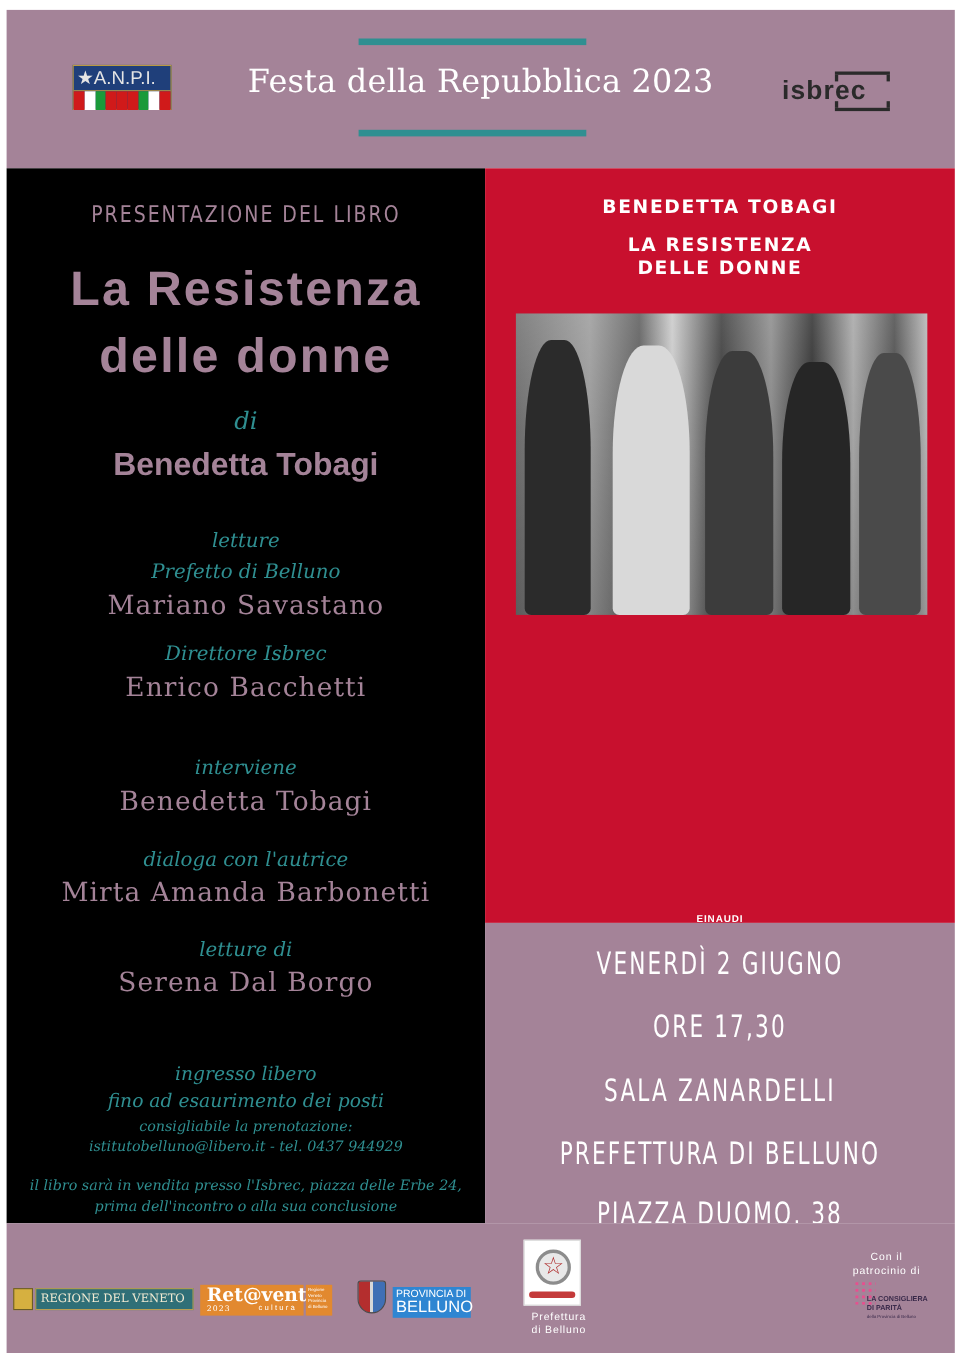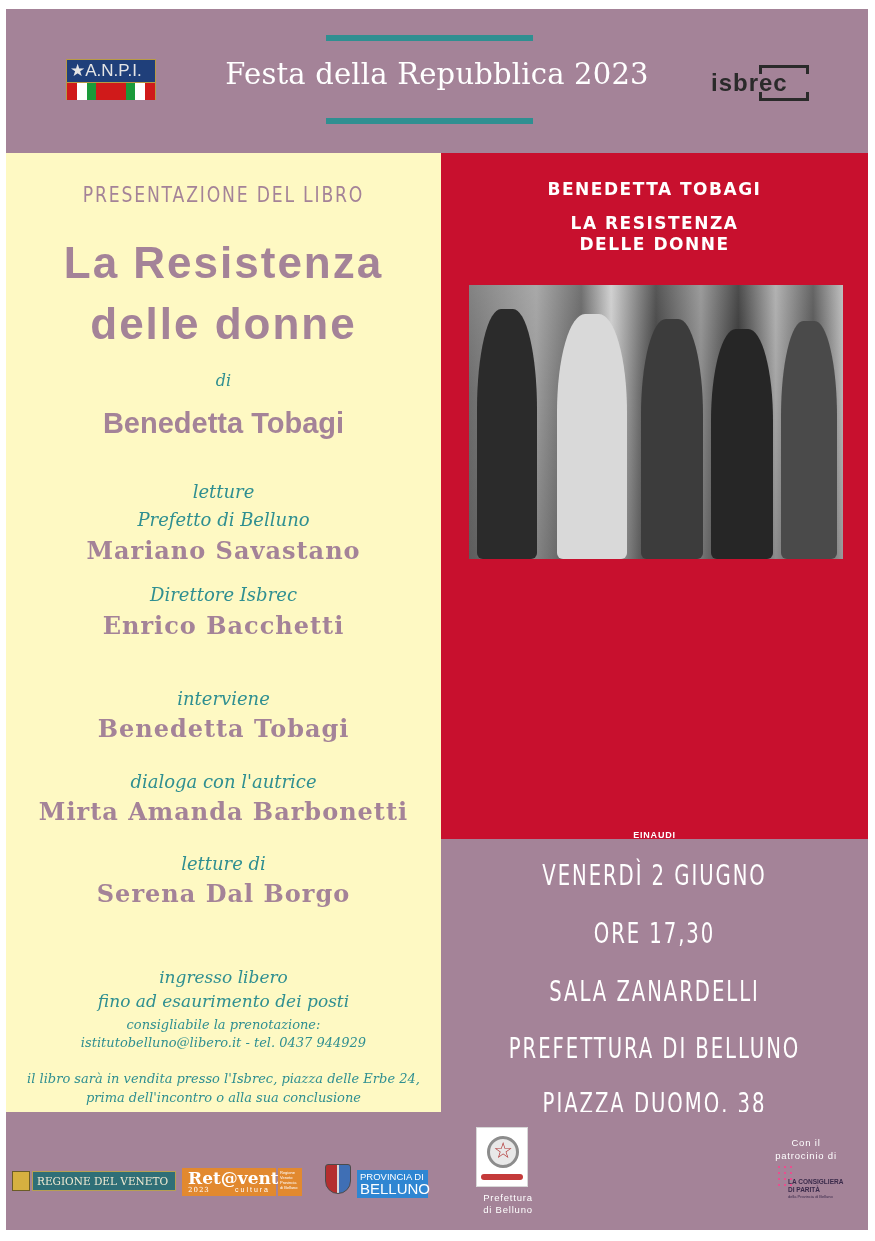--- a/index.html
+++ b/index.html
@@ -22,29 +22,29 @@
   .isbrec-text { position: absolute; left: 0; top: 4px; font-size: 24px; font-weight: bold; color: #2a2a2a; letter-spacing: 1px; }
   .isbrec-bracket { position: absolute; left: 48px; top: 0; width: 50px; height: 36px; border-top: 3px solid #2a2a2a; border-bottom: 3px solid #2a2a2a; }
   .isbrec-bracket:before, .isbrec-bracket:after { content: ""; position: absolute; width: 3px; height: 6px; background: #2a2a2a; }
   .isbrec-bracket:before { left: 0; top: 0; }
   .isbrec-bracket:after { right: 0; top: 0; }
   .isbrec-b2:before, .isbrec-b2:after { content: ""; position: absolute; width: 3px; height: 6px; background: #2a2a2a; bottom: 0; }
   .isbrec-b2:before { left: 0; }
   .isbrec-b2:after { right: 0; }
 
   
-  .left { left: 6px; top: 153px; width: 435px; height: 959px; background: #fef9c3; }
+  .left { left: 6px; top: 153px; width: 435px; height: 959px; background: #000000; }
   .c { position: absolute; left: 0; width: 435px; text-align: center; white-space: nowrap; }
   .kicker { top: 30px; color: #a48398; font-size: 21px; letter-spacing: 2.2px; font-family: "DejaVu Sans", sans-serif; font-weight: normal; transform: scaleX(0.82); }
   .title1 { top: 85px; color: #a48398; font-size: 44px; font-weight: bold; letter-spacing: 2px; }
   .title2 { top: 146px; color: #a48398; font-size: 44px; font-weight: bold; letter-spacing: 2px; }
-  .di { top: 218px; color: #2f8f91; font-family: "DejaVu Serif", serif; font-style: italic; font-size: 16px; }
+  .di { top: 218px; color: #2f8f91; font-family: "DejaVu Serif", serif; font-style: italic; font-size: 22px; }
   .author { top: 254px; color: #a48398; font-size: 29px; font-weight: bold; }
   .role { color: #2f8f91; font-family: "DejaVu Serif", serif; font-style: italic; font-size: 18px; }
-  .person { color: #a48398; font-family: "DejaVu Serif", serif; font-weight: bold; font-size: 24px; letter-spacing: 1px; }
+  .person { color: #a48398; font-family: "DejaVu Serif", serif; font-weight: normal; font-size: 24px; letter-spacing: 1px; }
   .info { color: #2f8f91; font-family: "DejaVu Serif", serif; font-style: italic; }
 
   
   .cover { left: 441px; top: 153px; width: 427px; height: 686px; background: #c8102e; }
   .cover-author { position: absolute; left: 0; right: 0; top: 26px; text-align: center; color: #ffffff; font-weight: bold; font-size: 17px; letter-spacing: 1.5px; font-family: "DejaVu Sans", sans-serif; }
   .cover-title { position: absolute; left: 0; right: 0; top: 60px; text-align: center; color: #ffffff; font-weight: bold; font-size: 17px; letter-spacing: 1.5px; line-height: 21px; font-family: "DejaVu Sans", sans-serif; }
   .cover-photo { position: absolute; left: 28px; top: 132px; width: 374px; height: 274px; background:
     linear-gradient(180deg, rgba(255,255,255,0.15) 0%, rgba(0,0,0,0.0) 40%, rgba(0,0,0,0.15) 100%),
     linear-gradient(90deg, #6d6d6d 0%, #9a9a9a 18%, #5a5a5a 30%, #c9c9c9 38%, #3a3a3a 50%, #8a8a8a 62%, #2e2e2e 72%, #a5a5a5 82%, #4b4b4b 92%, #b5b5b5 100%); }
   .photo-fig { position: absolute; bottom: 0; border-radius: 40% 40% 6px 6px; }

